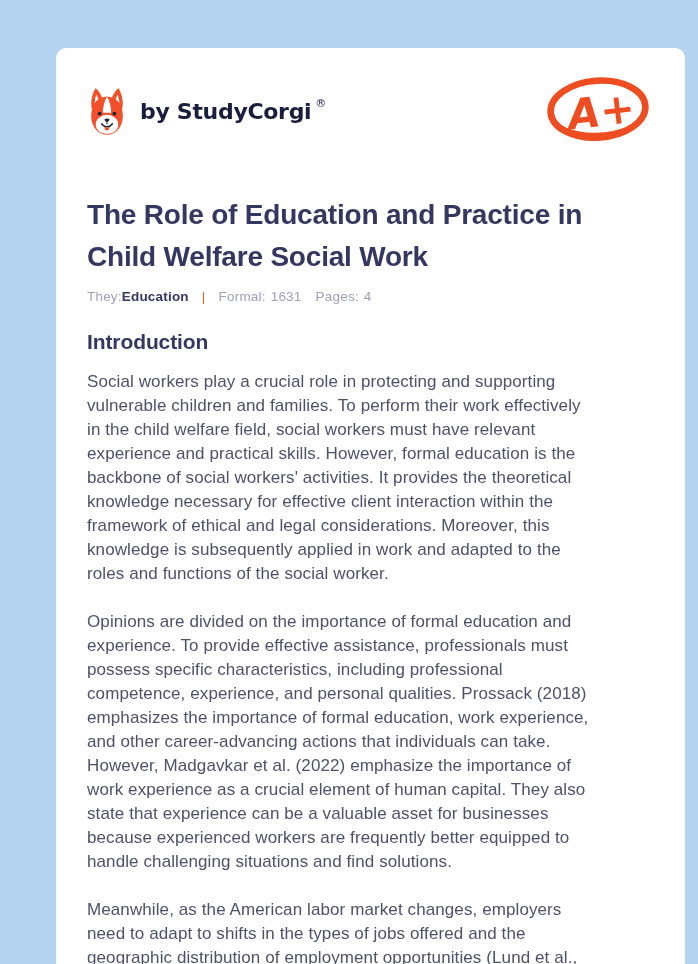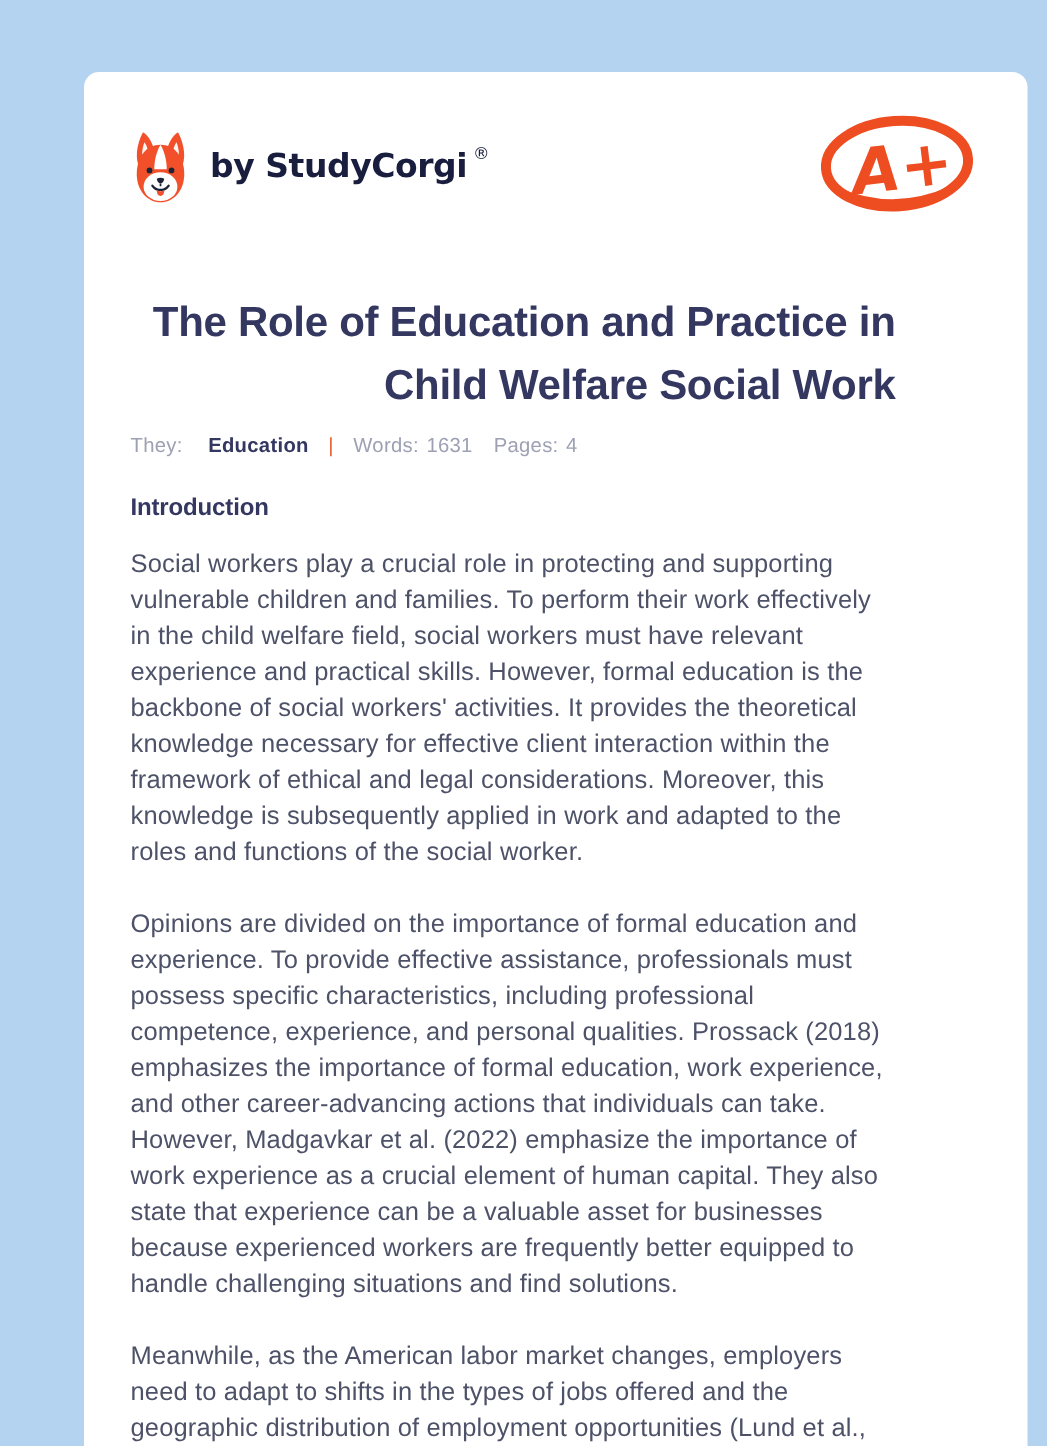--- a/index.html
+++ b/index.html
@@ -52,43 +52,42 @@
   }
   .grade svg { width: 112px; height: 78px; display: block; }
   h1 {
     margin: 34px 0 0;
     font-size: 28px;
     line-height: 42px;
     font-weight: 700;
     color: #343760;
     letter-spacing: -0.2px;
     max-width: 510px;
-    text-align: right;
   }
   .meta {
     margin-top: 11px;
     display: flex;
     align-items: baseline;
     font-size: 13.5px;
     color: #9DA1B3;
     letter-spacing: 0.2px;
   }
   .m-topic {
     color: #343760;
     font-weight: 700;
-    margin-left: 17px;
+    margin-left: 0;
     text-decoration: none;
     cursor: pointer;
   }
   .m-sep { color: #E8602B; margin: 0 13px; }
   .m-val { margin-left: 5px; }
   .m-gap { margin-left: 14px; text-align: center; }
   h2 {
     margin: 26px 0 16px;
-    font-size: 16px;
+    font-size: 21px;
     font-weight: 700;
     color: #343760;
     letter-spacing: -0.1px;
   }
   p {
     margin: 0 0 24px;
     font-size: 17px;
     line-height: 24px;
     color: #4D5268;
     letter-spacing: 0.1px;
@@ -130,21 +129,21 @@
         </svg>
       </span>
     </div>
 
     <h1>The Role of Education and Practice in Child Welfare Social Work</h1>
 
     <div class="meta">
       <span>They:</span>
       <a class="m-topic">Education</a>
       <span class="m-sep">|</span>
-      <span>Words:</span>
+      <span>Formal:</span>
       <span class="m-val">1631</span>
       <span class="m-gap">Pages:</span>
       <span class="m-val">4</span>
     </div>
 
     <h2>Introduction</h2>
     <p>Social workers play a crucial role in protecting and supporting vulnerable children and families. To perform their work effectively in the child welfare field, social workers must have relevant experience and practical skills. However, formal education is the backbone of social workers' activities. It provides the theoretical knowledge necessary for effective client interaction within the framework of ethical and legal considerations. Moreover, this knowledge is subsequently applied in work and adapted to the roles and functions of the social worker.</p>
 
     <p>Opinions are divided on the importance of formal education and experience. To provide effective assistance, professionals must possess specific characteristics, including professional competence, experience, and personal qualities. Prossack (2018) emphasizes the importance of formal education, work experience, and other career-advancing actions that individuals can take. However, Madgavkar et al. (2022) emphasize the importance of work experience as a crucial element of human capital. They also state that experience can be a valuable asset for businesses because experienced workers are frequently better equipped to handle challenging situations and find solutions.</p>
     <p>Meanwhile, as the American labor market changes, employers need to adapt to shifts in the types of jobs offered and the geographic distribution of employment opportunities (Lund et al., 2019). Lund et al.</p>

